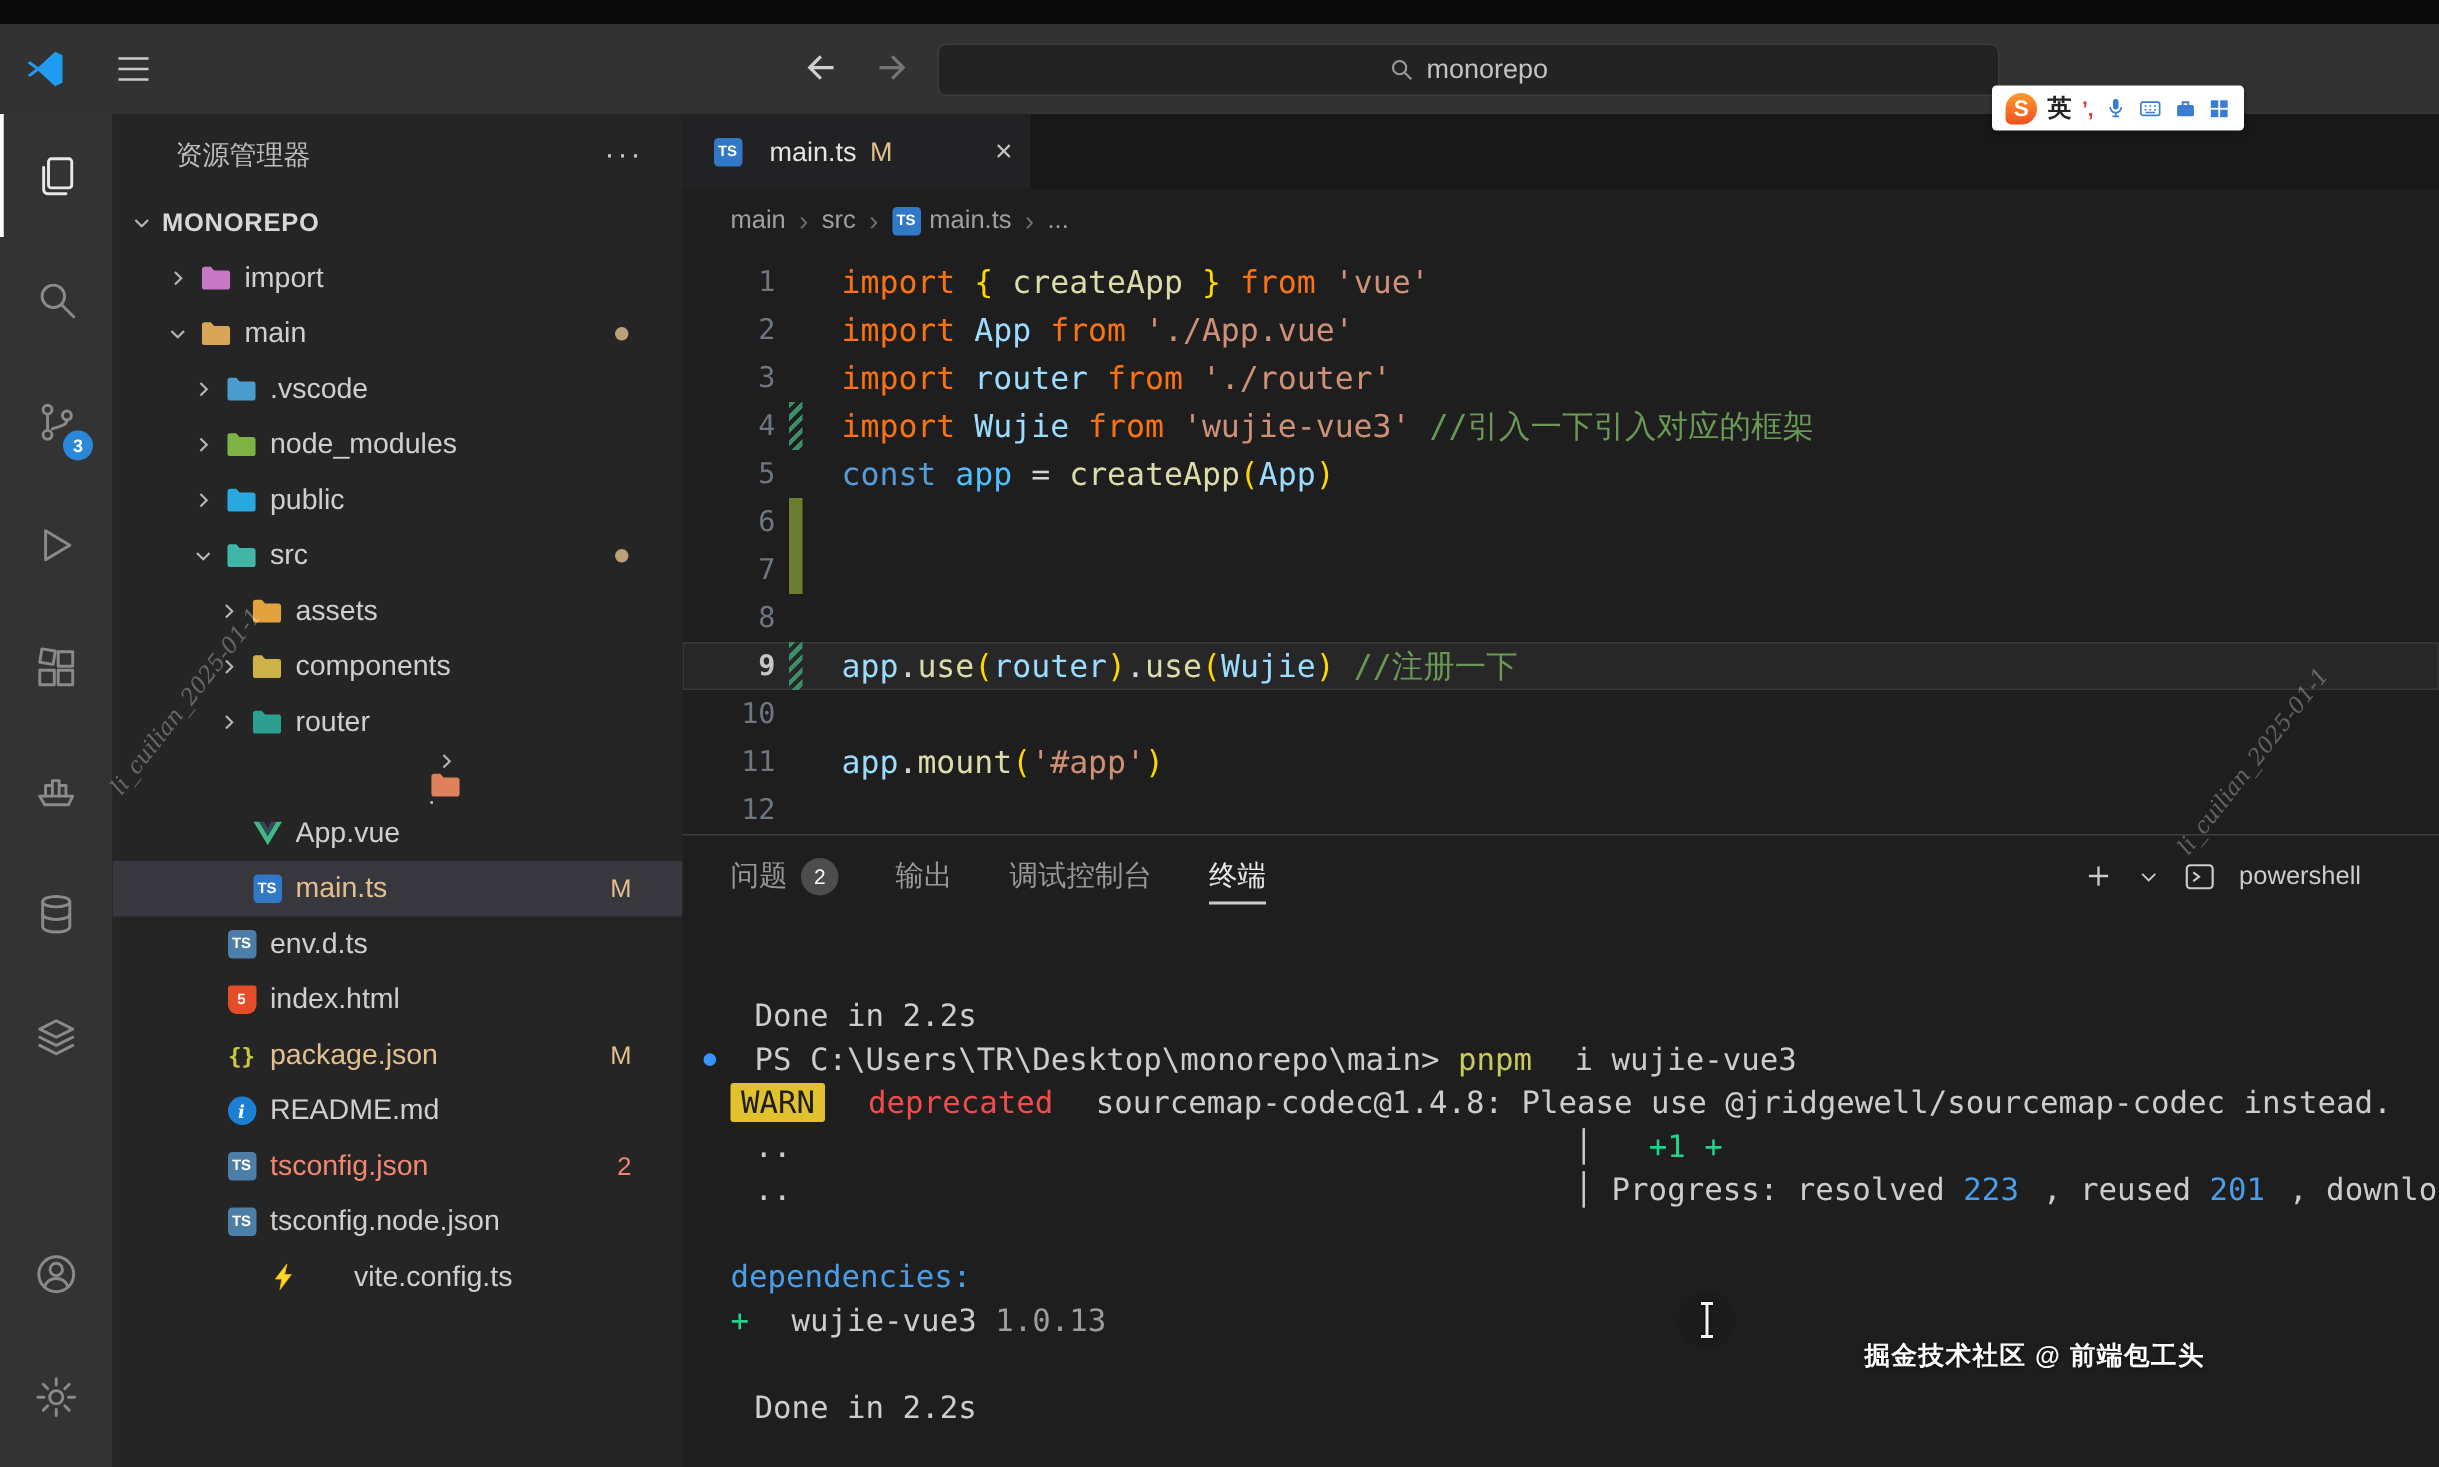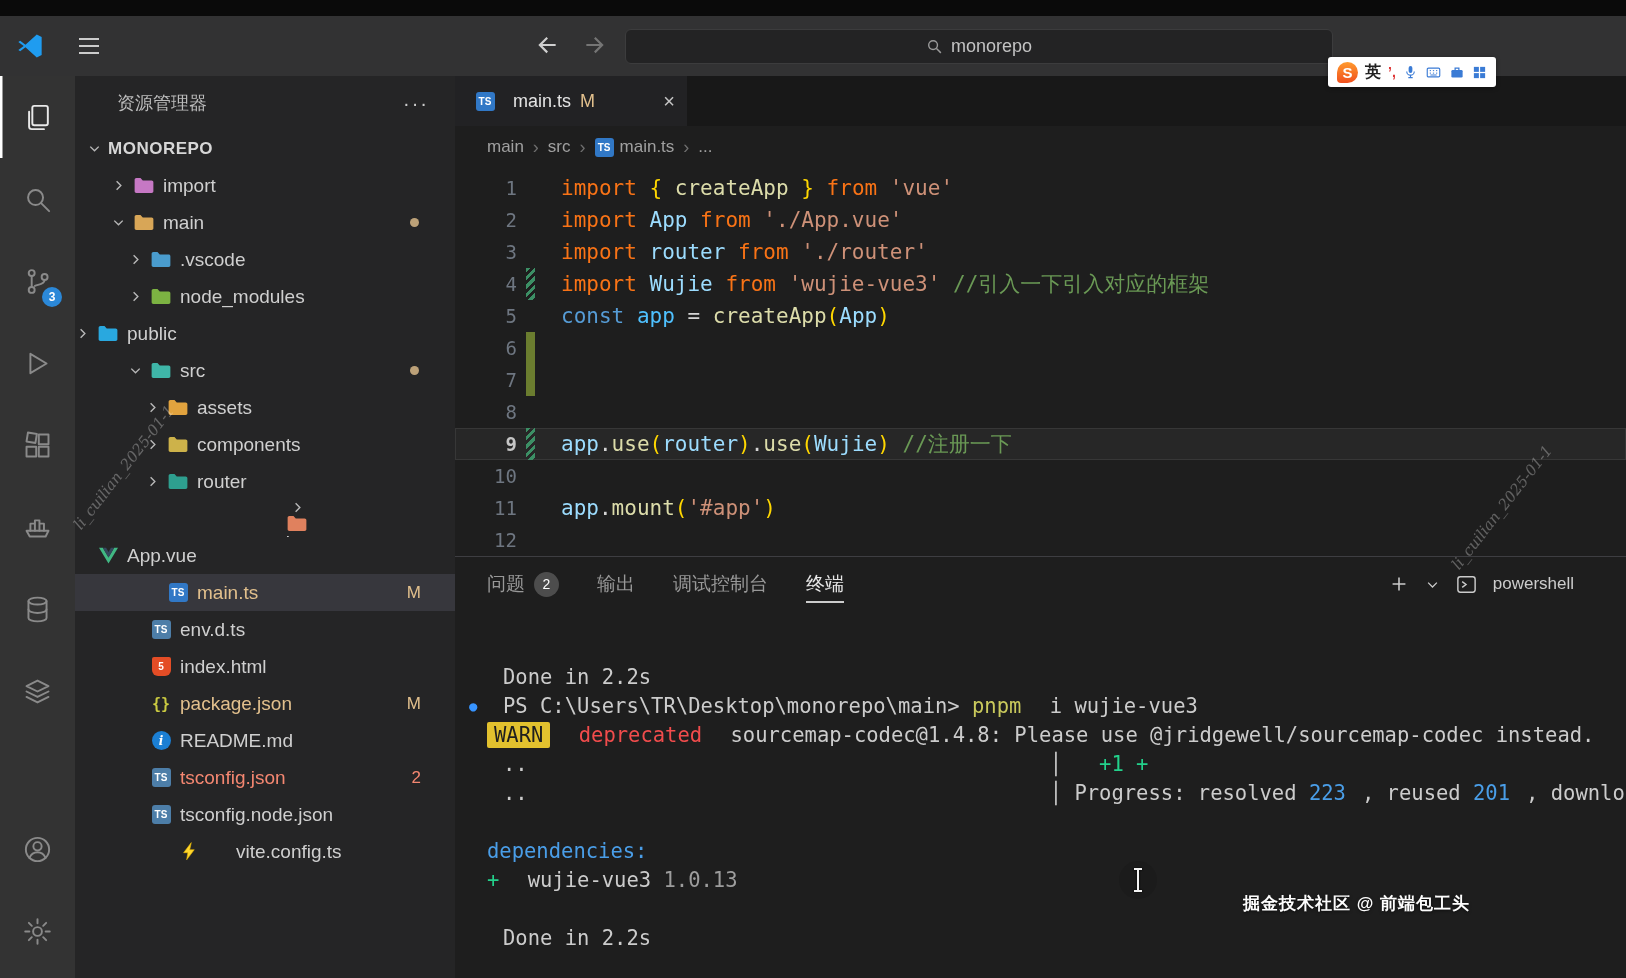--- a/index.html
+++ b/index.html
@@ -281,21 +281,21 @@
                 <path d="M6 3.5l4.5 4.5L6 12.5" fill="none" stroke="#b8b8b8" stroke-width="1.5"></path>
               </svg>
             </span>
             <span class="ficon">
               <svg width="20" height="17" viewBox="0 0 16 13">
                 <path d="M.5 1.8C.5 1 1.1.4 1.9.4h3.3l1.8 2h7.1c.8 0 1.4.6 1.4 1.4v7.3c0 .8-.6 1.4-1.4 1.4H1.9c-.8 0-1.4-.6-1.4-1.4z" fill="#7cb342"></path>
               </svg>
             </span>
             <span class="tlabel">node_modules</span>
           </div>
-          <div class="trow" style="">
+          <div class="trow" style="padding-left: 53px;">
             <span class="arr">
               <svg width="15" height="15" viewBox="0 0 16 16">
                 <path d="M6 3.5l4.5 4.5L6 12.5" fill="none" stroke="#b8b8b8" stroke-width="1.5"></path>
               </svg>
             </span>
             <span class="ficon">
               <svg width="20" height="17" viewBox="0 0 16 13">
                 <path d="M.5 1.8C.5 1 1.1.4 1.9.4h3.3l1.8 2h7.1c.8 0 1.4.6 1.4 1.4v7.3c0 .8-.6 1.4-1.4 1.4H1.9c-.8 0-1.4-.6-1.4-1.4z" fill="#29a8df"></path>
               </svg>
             </span>
@@ -360,21 +360,21 @@
                 <path d="M6 3.5l4.5 4.5L6 12.5" fill="none" stroke="#b8b8b8" stroke-width="1.5"></path>
               </svg>
             </span>
             <span class="ficon">
               <svg width="20" height="17" viewBox="0 0 16 13">
                 <path d="M.5 1.8C.5 1 1.1.4 1.9.4h3.3l1.8 2h7.1c.8 0 1.4.6 1.4 1.4v7.3c0 .8-.6 1.4-1.4 1.4H1.9c-.8 0-1.4-.6-1.4-1.4z" fill="#e0815e"></path>
               </svg>
             </span>
             <span class="tlabel">views</span>
           </div>
-          <div class="trow" style="">
+          <div class="trow" style="padding-left: 70px;">
             <span class="arr"></span>
             <span class="ficon">
               <svg width="19" height="17" viewBox="0 0 16 14">
                 <path d="M0 .5h3.2L8 8.6 12.8.5H16L8 13.8z" fill="#41b883"></path>
                 <path d="M3.2.5H6L8 4l2-3.5h2.8L8 8.6z" fill="#35495e"></path>
               </svg>
             </span>
             <span class="tlabel">App.vue</span>
           </div>
           <div class="trow sel" style="padding-left: 70px;">

